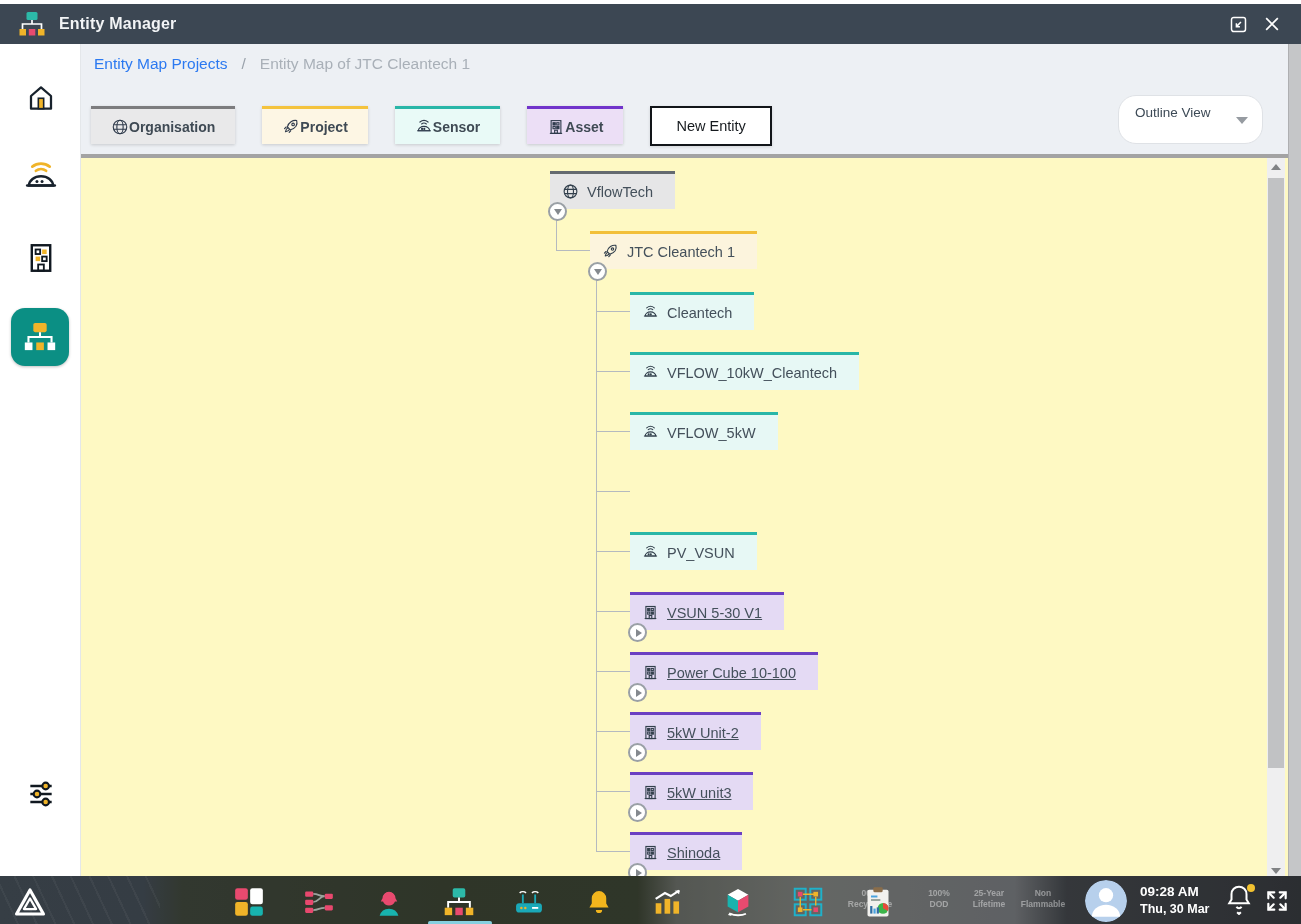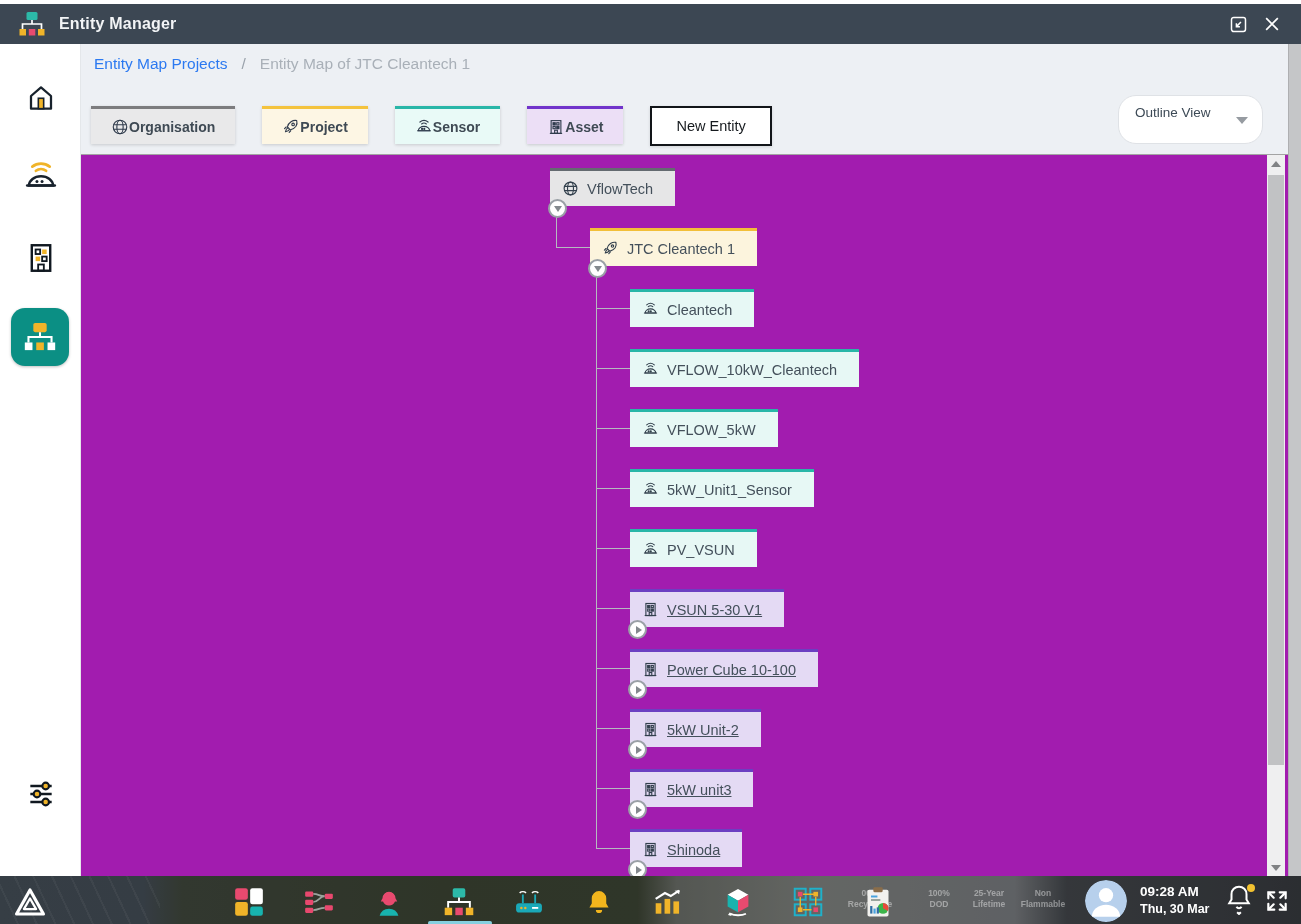--- a/index.html
+++ b/index.html
@@ -37,21 +37,21 @@
   .legend-btn.t-organisation { background:#e9e9ea; border-top-color:#7c7c7e; }
   .legend-btn.t-project { background:#fdf6e4; border-top-color:#f4c33d; }
   .legend-btn.t-sensor { background:#e9faf7; border-top-color:#29b6a8; }
   .legend-btn.t-asset { background:#ecdff6; border-top-color:#7134cb; }
   .new-entity { height:40px; padding:0 24px; display:flex; align-items:center; font-size:14.5px; color:#161a1e; background:#fff; border:2px solid #121519; cursor:pointer; box-shadow:0 1px 3px rgba(0,0,0,.12); }
   .view-dd { position:absolute; right:38px; top:11px; width:145px; height:49px; background:#fff; border:1px solid #dfe2e6; border-radius:18px; cursor:pointer; display:flex; align-items:flex-start; padding:9px 12px 0 16px; }
   .view-dd .dd-val { font-size:13.5px; color:#3d4a56; }
   .view-dd .dd-caret { position:absolute; right:14px; top:21px; width:0; height:0; border-left:6px solid transparent; border-right:6px solid transparent; border-top:7px solid #969ba1; }
 
   
-  .canvas { position:absolute; left:81px; top:150px; width:1207px; height:722px; background:#a21caf; border-top:1px solid #a3a3a3; overflow:hidden; }
+  .canvas { position:absolute; left:81px; top:150px; width:1207px; height:722px; background:#fef9c3; border-top:4px solid #a3a3a3; overflow:hidden; }
   .node { position:absolute; height:38px; display:flex; align-items:center; gap:8px; padding:0 22px 0 12px; font-size:14.5px; color:#44505b; border-top:3px solid transparent; white-space:nowrap; cursor:pointer; }
   .node.t-organisation { background:#e6e6e7; border-top-color:#646a70; }
   .node.t-project { background:#fcf4dd; border-top-color:#f2bf39; }
   .node.t-sensor { background:#e7f8f5; border-top-color:#29b6a8; }
   .node.t-asset { background:#e4daf4; border-top-color:#6b3fc2;text-decoration:underline; }
   .nicon { display:flex; align-items:center; }
   .expander { position:absolute; left:-2px; top:28px; width:19px; height:19px; border-radius:50%; background:#fff; border:2px solid #9aa0a6; display:flex; align-items:center; justify-content:center; cursor:pointer; }
   .expander .tri-down { width:0; height:0; border-left:4.5px solid transparent; border-right:4.5px solid transparent; border-top:6px solid #84898e; margin-top:1px; }
   .expander .tri-right { width:0; height:0; border-top:4.5px solid transparent; border-bottom:4.5px solid transparent; border-left:6px solid #84898e; margin-left:2px; }
   .line { position:absolute; background:#b5babf; }
@@ -294,32 +294,20 @@
           <svg viewBox="0 0 24 24" width="17" height="17" fill="none" stroke="#33404d" stroke-width="1.6" stroke-linecap="round">
             <path d="M4.5 17 a7.5 5.8 0 0 1 15 0 Z"></path>
             <path d="M3.4 17 h17.2"></path>
             <circle cx="9.4" cy="14.6" r=".7" fill="#33404d"></circle>
             <circle cx="12.4" cy="14.6" r=".7" fill="#33404d"></circle>
             <path d="M8.8 8 a5 5 0 0 1 6.4 0 M6.6 5.4 a8.6 8.6 0 0 1 10.8 0"></path>
           </svg>
         </span>
         <span>VFLOW_5kW</span>
       </div>
-      <div class="node t-sensor" style="left: 549px; top: 314px;">
-        <span class="nicon">
-          <svg viewBox="0 0 24 24" width="17" height="17" fill="none" stroke="#33404d" stroke-width="1.6" stroke-linecap="round">
-            <path d="M4.5 17 a7.5 5.8 0 0 1 15 0 Z"></path>
-            <path d="M3.4 17 h17.2"></path>
-            <circle cx="9.4" cy="14.6" r=".7" fill="#33404d"></circle>
-            <circle cx="12.4" cy="14.6" r=".7" fill="#33404d"></circle>
-            <path d="M8.8 8 a5 5 0 0 1 6.4 0 M6.6 5.4 a8.6 8.6 0 0 1 10.8 0"></path>
-          </svg>
-        </span>
-        <span>5kW_Unit1_Sensor</span>
-      </div>
       <div class="node t-sensor" style="left: 549px; top: 374px;">
         <span class="nicon">
           <svg viewBox="0 0 24 24" width="17" height="17" fill="none" stroke="#33404d" stroke-width="1.6" stroke-linecap="round">
             <path d="M4.5 17 a7.5 5.8 0 0 1 15 0 Z"></path>
             <path d="M3.4 17 h17.2"></path>
             <circle cx="9.4" cy="14.6" r=".7" fill="#33404d"></circle>
             <circle cx="12.4" cy="14.6" r=".7" fill="#33404d"></circle>
             <path d="M8.8 8 a5 5 0 0 1 6.4 0 M6.6 5.4 a8.6 8.6 0 0 1 10.8 0"></path>
           </svg>
         </span>

